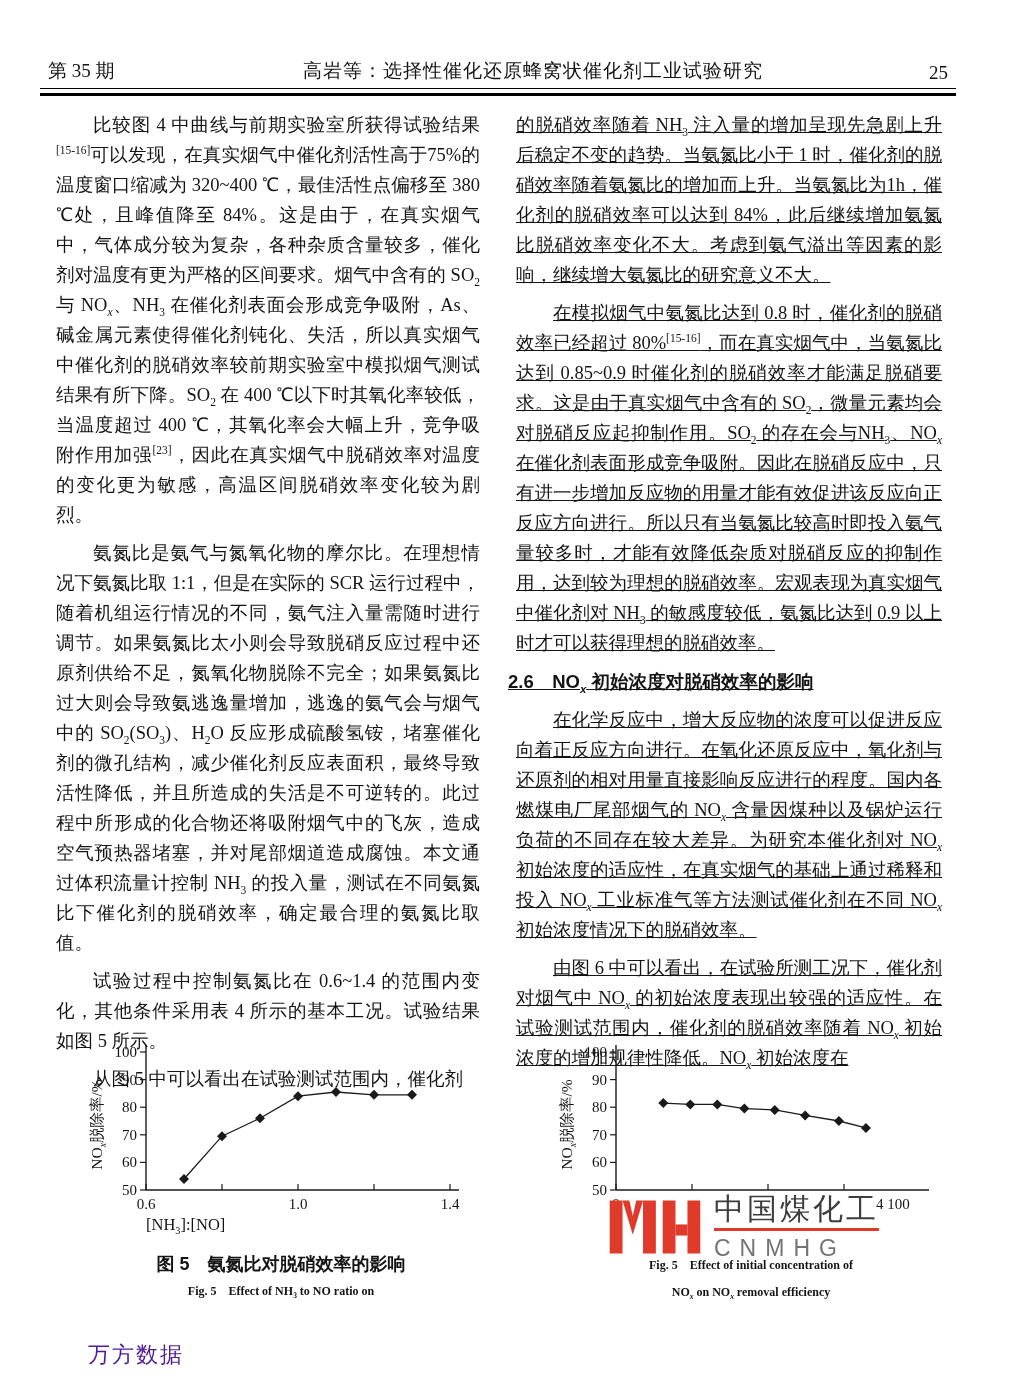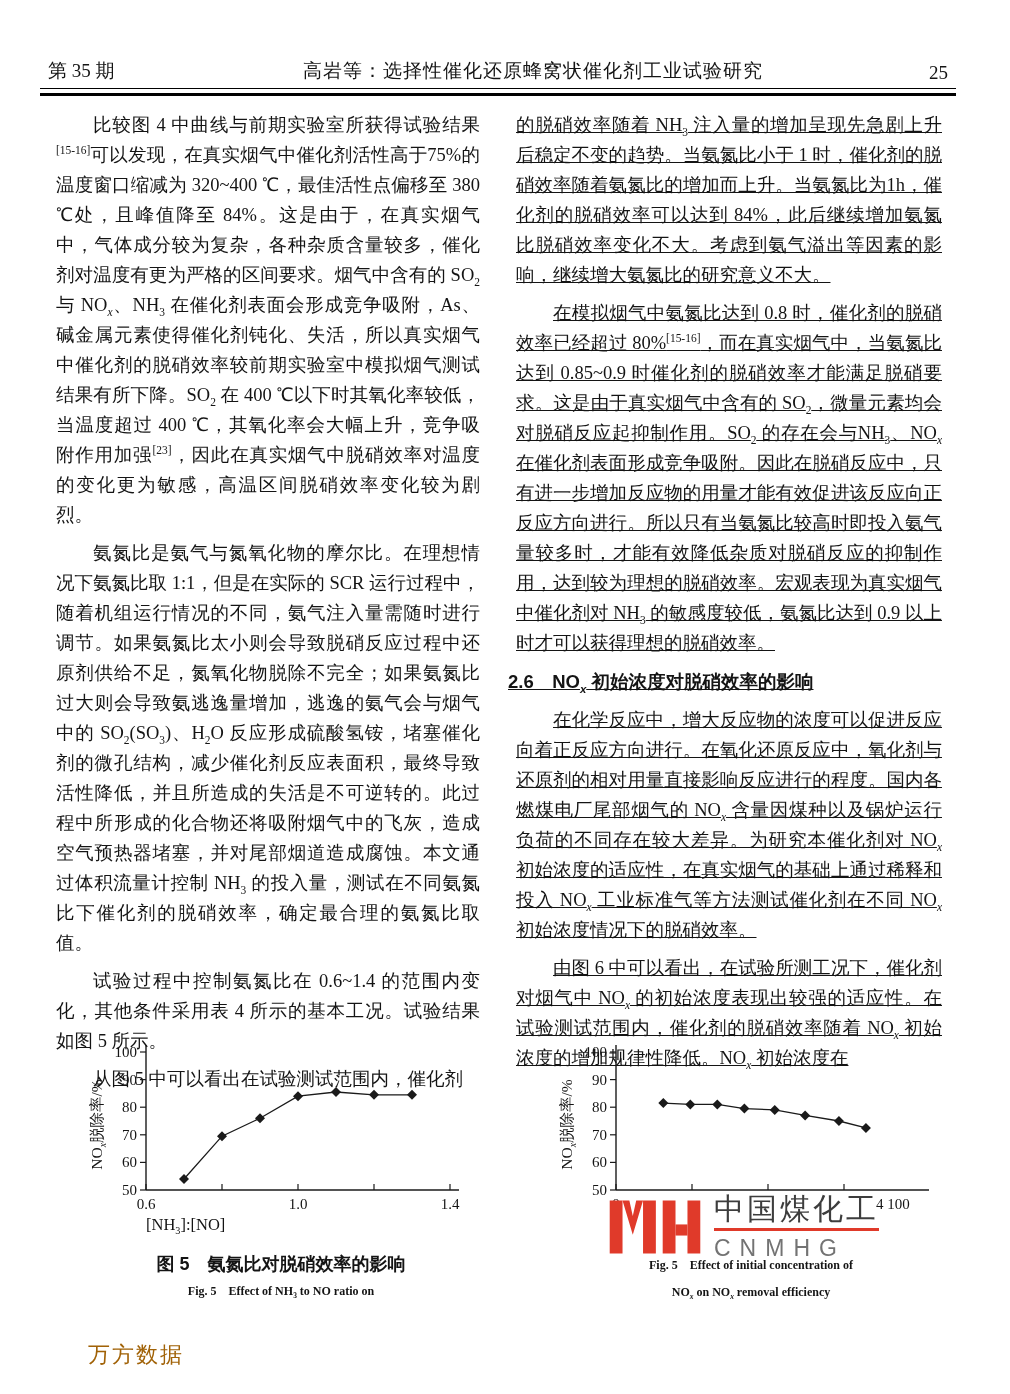--- a/index.html
+++ b/index.html
@@ -33,21 +33,21 @@
   .cap-zh{font-family:"Liberation Sans",sans-serif;font-weight:bold;font-size:18px;line-height:28px;margin-top:15px;}
   .cap-en{font-family:"Liberation Serif",serif;font-weight:bold;font-size:12px;line-height:27px;}
   .watermark{position:absolute;left:608px;top:1192px;display:flex;align-items:flex-start;gap:12px;z-index:4;}
   .wm-logo{width:94px;height:70px;}
   .wm-logo *{fill:var(--wm-red,#e03a2a);}
   .wm-zh{font-family:"Liberation Sans",sans-serif;font-weight:500;font-size:30px;line-height:34px;
          color:#3d3d3d;letter-spacing:3px;border-bottom:3px solid var(--wm-red,#e03a2a);padding-bottom:2px;}
   .wm-en{font-family:"Liberation Sans",sans-serif;font-size:23px;line-height:28px;color:#737373;
          letter-spacing:9px;margin-top:3px;}
   .wanfang{position:absolute;left:88px;top:1340px;font-family:Liberation Mono, monospace;
-           font-size:22px;color:#a16207;letter-spacing:2px;}
+           font-size:22px;color:#4c1d95;letter-spacing:2px;}
 </style>
 </head>
 <body>
 
 <div class="page">
 
   <div class="hdr">
     <span class="hdr-issue">第 35 期</span>
     <span class="hdr-title">高岩等：选择性催化还原蜂窝状催化剂工业试验研究</span>
     <span class="hdr-page">25</span>

